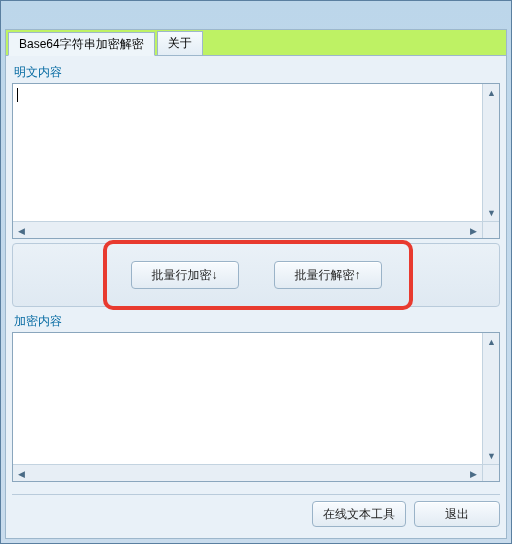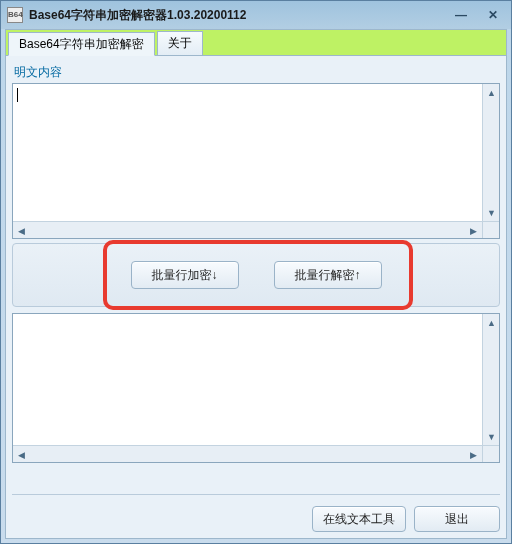--- a/index.html
+++ b/index.html
@@ -175,39 +175,31 @@
     color: #222;
     cursor: pointer;
     box-shadow: inset 0 1px 0 #fff;
   }
   .btn.small { min-width: 86px; height: 26px; padding: 0 10px; }
   .footer {
     position: absolute;
     left: 6px; right: 6px; bottom: 6px;
     height: 38px;
     display: flex;
-    align-items: flex-end;
+    align-items: flex-start;
     justify-content: flex-end;
     gap: 8px;
     border-top: 1px solid #b9cbdb;
     padding-top: 6px;
   }
 </style>
 </head>
 <body>
 
 <div class="window">
-  <div class="titlebar">
-    <div class="appicon">B64</div>
-    <div class="title-text">Base64字符串加密解密器1.03.20200112</div>
-    <div class="winbtns">
-      <div class="winbtn">—</div>
-      <div class="winbtn">✕</div>
-    </div>
-  </div>
 
   <div class="client">
     <div class="tabs">
       <div class="tab active">Base64字符串加密解密</div>
       <div class="tab">关于</div>
     </div>
 
     <div class="tabbody">
       <div class="sect-label">明文内容</div>
 
@@ -226,20 +218,21 @@
         </div>
         <div class="corner"></div>
       </div>
 
       <div class="mid-panel">
         <div class="btn">批量行加密↓</div>
         <div class="btn">批量行解密↑</div>
         <div class="highlight-box"></div>
       </div>
 
+      <div class="sect-label">加密内容</div>
 
       <div class="textarea-wrap bottom">
         <div class="ta-inner">
           <span></span>
         </div>
         <div class="vscroll">
           <div class="sbtn">▲</div>
           <div class="sbtn">▼</div>
         </div>
         <div class="hscroll">

